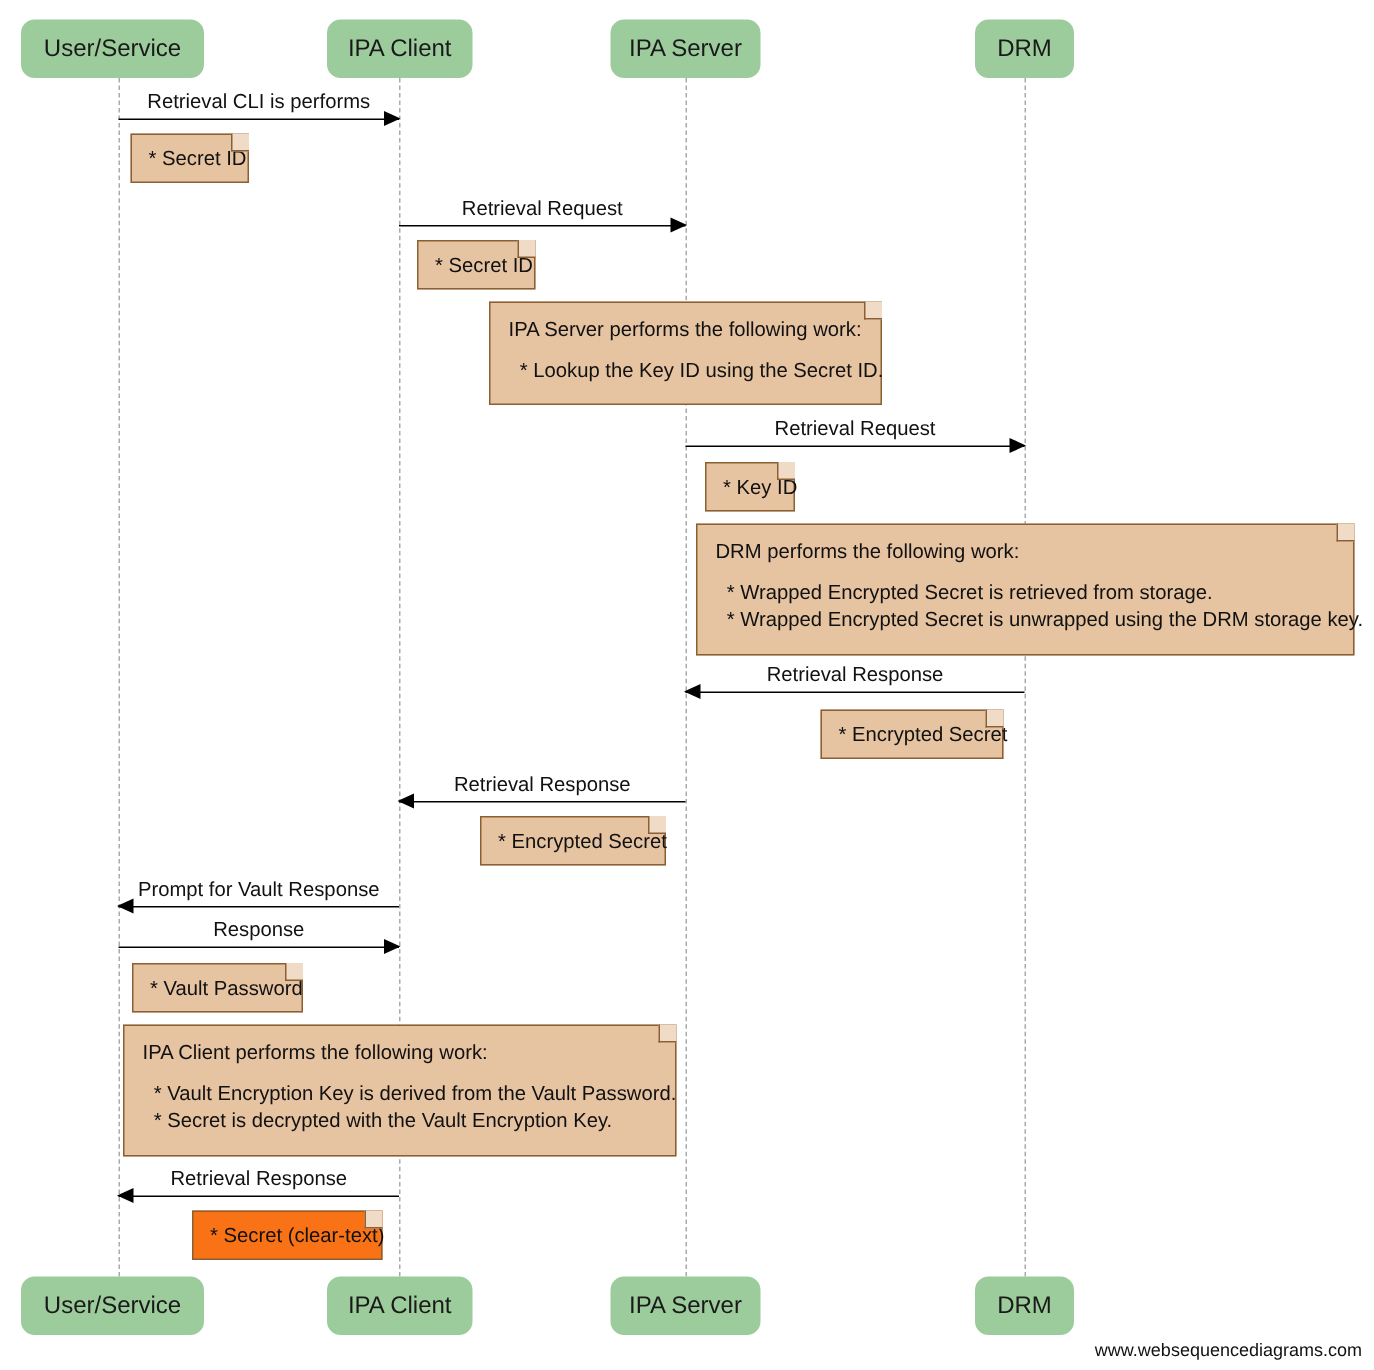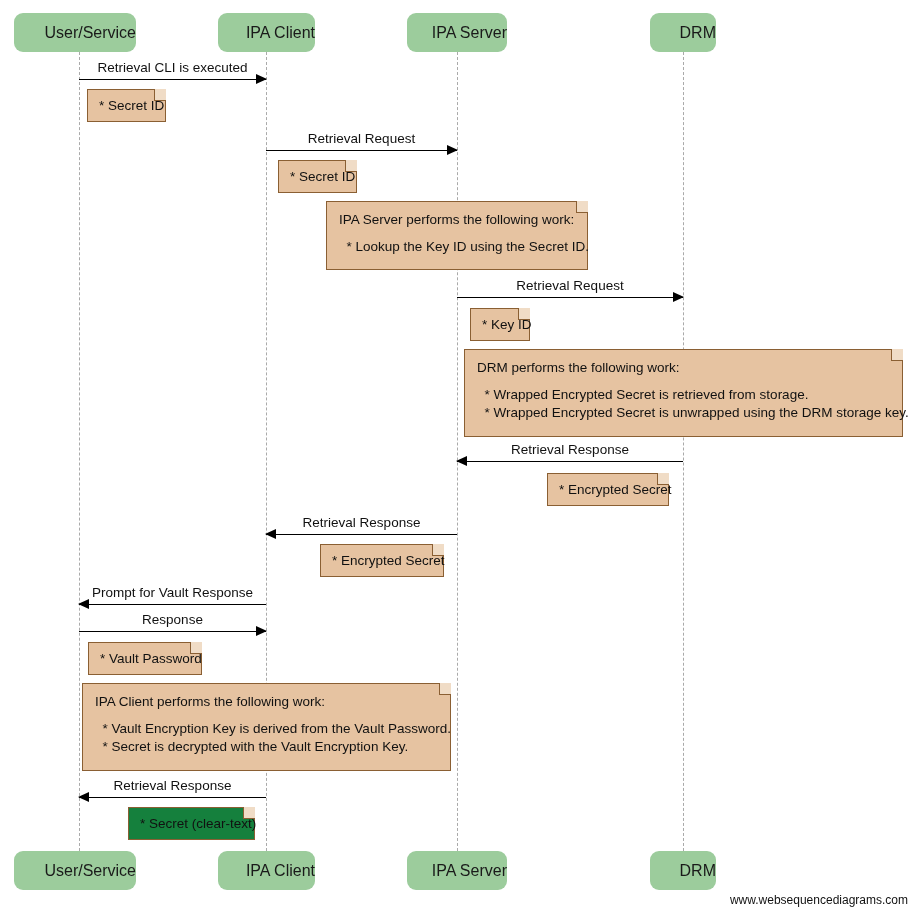--- a/index.html
+++ b/index.html
@@ -18,21 +18,21 @@
     overflow: hidden;
   }
   
   .participant {
     position: absolute;
     box-sizing: border-box;
     background: #9ccc9c;
     border-radius: 9px;
     display: flex;
     align-items: center;
-    justify-content: flex-end;
+    justify-content: center;
     color: #1a1a1a;
     font-size: 16px;
     line-height: 1;
     white-space: nowrap;
   }
   
   .lifeline {
     position: absolute;
     width: 0;
     border-left: 1px dashed #aaaaaa;
@@ -141,21 +141,21 @@
     </div>
     <div class="participant" style="left: 650px; top: 13px; width: 66px; height: 39px; background: rgb(156, 204, 156);">
       <span>DRM</span>
     </div>
     <div class="participant" style="left: 650px; top: 851px; width: 66px; height: 39px; background: rgb(156, 204, 156);">
       <span>DRM</span>
     </div>
     <div class="msg to-right" style="left: 79px; top: 79px; width: 187px;">
       <div class="line" style="border-top-color: rgb(0, 0, 0);"></div>
       <div class="head"></div>
-      <div class="label">Retrieval CLI is executed</div>
+      <div class="label">Retrieval CLI is performs</div>
     </div>
     <div class="msg to-right" style="left: 266px; top: 150px; width: 191px;">
       <div class="line" style="border-top-color: rgb(0, 0, 0);"></div>
       <div class="head"></div>
       <div class="label">Retrieval Request</div>
     </div>
     <div class="msg to-right" style="left: 457px; top: 297px; width: 226px;">
       <div class="line" style="border-top-color: rgb(0, 0, 0);"></div>
       <div class="head"></div>
       <div class="label">Retrieval Request</div>
@@ -187,15 +187,15 @@
     </div>
     <div class="note" style="left: 87px; top: 89px; width: 79px; height: 33px; background: rgb(230, 195, 161); border-color: rgb(138, 95, 51);"><span class="note-line">* Secret ID</span><div class="fold" style="border-color: rgb(138, 95, 51);"></div></div>
     <div class="note" style="left: 278px; top: 160px; width: 79px; height: 33px; background: rgb(230, 195, 161); border-color: rgb(138, 95, 51);"><span class="note-line">* Secret ID</span><div class="fold" style="border-color: rgb(138, 95, 51);"></div></div>
     <div class="note multiline" style="left: 326px; top: 201px; width: 262px; height: 69px; background: rgb(230, 195, 161); border-color: rgb(138, 95, 51);"><span class="note-line">IPA Server performs the following work:</span><span class="note-line spacer"></span><span class="note-line">  * Lookup the Key ID using the Secret ID.</span><div class="fold" style="border-color: rgb(138, 95, 51);"></div></div>
     <div class="note" style="left: 470px; top: 308px; width: 60px; height: 33px; background: rgb(230, 195, 161); border-color: rgb(138, 95, 51);"><span class="note-line">* Key ID</span><div class="fold" style="border-color: rgb(138, 95, 51);"></div></div>
     <div class="note multiline" style="left: 464px; top: 349px; width: 439px; height: 88px; background: rgb(230, 195, 161); border-color: rgb(138, 95, 51);"><span class="note-line">DRM performs the following work:</span><span class="note-line spacer"></span><span class="note-line">  * Wrapped Encrypted Secret is retrieved from storage.</span><span class="note-line">  * Wrapped Encrypted Secret is unwrapped using the DRM storage key.</span><div class="fold" style="border-color: rgb(138, 95, 51);"></div></div>
     <div class="note" style="left: 547px; top: 473px; width: 122px; height: 33px; background: rgb(230, 195, 161); border-color: rgb(138, 95, 51);"><span class="note-line">* Encrypted Secret</span><div class="fold" style="border-color: rgb(138, 95, 51);"></div></div>
     <div class="note" style="left: 320px; top: 544px; width: 124px; height: 33px; background: rgb(230, 195, 161); border-color: rgb(138, 95, 51);"><span class="note-line">* Encrypted Secret</span><div class="fold" style="border-color: rgb(138, 95, 51);"></div></div>
     <div class="note" style="left: 88px; top: 642px; width: 114px; height: 33px; background: rgb(230, 195, 161); border-color: rgb(138, 95, 51);"><span class="note-line">* Vault Password</span><div class="fold" style="border-color: rgb(138, 95, 51);"></div></div>
     <div class="note multiline" style="left: 82px; top: 683px; width: 369px; height: 88px; background: rgb(230, 195, 161); border-color: rgb(138, 95, 51);"><span class="note-line">IPA Client performs the following work:</span><span class="note-line spacer"></span><span class="note-line">  * Vault Encryption Key is derived from the Vault Password.</span><span class="note-line">  * Secret is decrypted with the Vault Encryption Key.</span><div class="fold" style="border-color: rgb(138, 95, 51);"></div></div>
-    <div class="note" style="left: 128px; top: 807px; width: 127px; height: 33px; background: #15803d; border-color: rgb(138, 95, 51);"><span class="note-line">* Secret (clear-text)</span><div class="fold" style="border-color: rgb(138, 95, 51);"></div></div>
+    <div class="note" style="left: 128px; top: 807px; width: 127px; height: 33px; background: #f97316; border-color: rgb(138, 95, 51);"><span class="note-line">* Secret (clear-text)</span><div class="fold" style="border-color: rgb(138, 95, 51);"></div></div>
     <div id="footer-credit">www.websequencediagrams.com</div>
   </div>
 
 </body></html>

